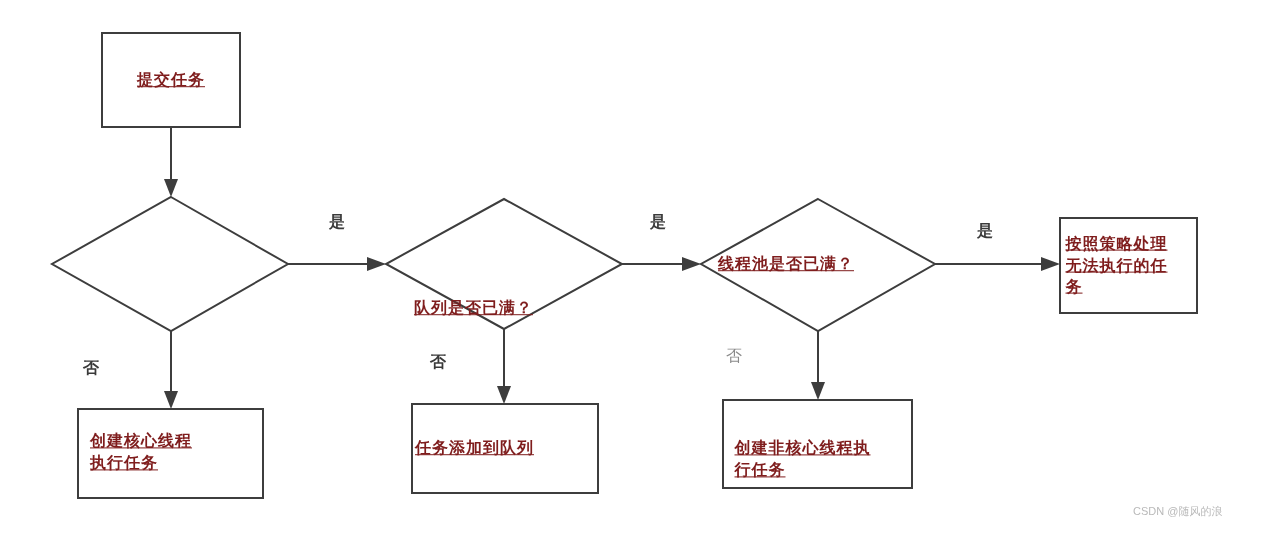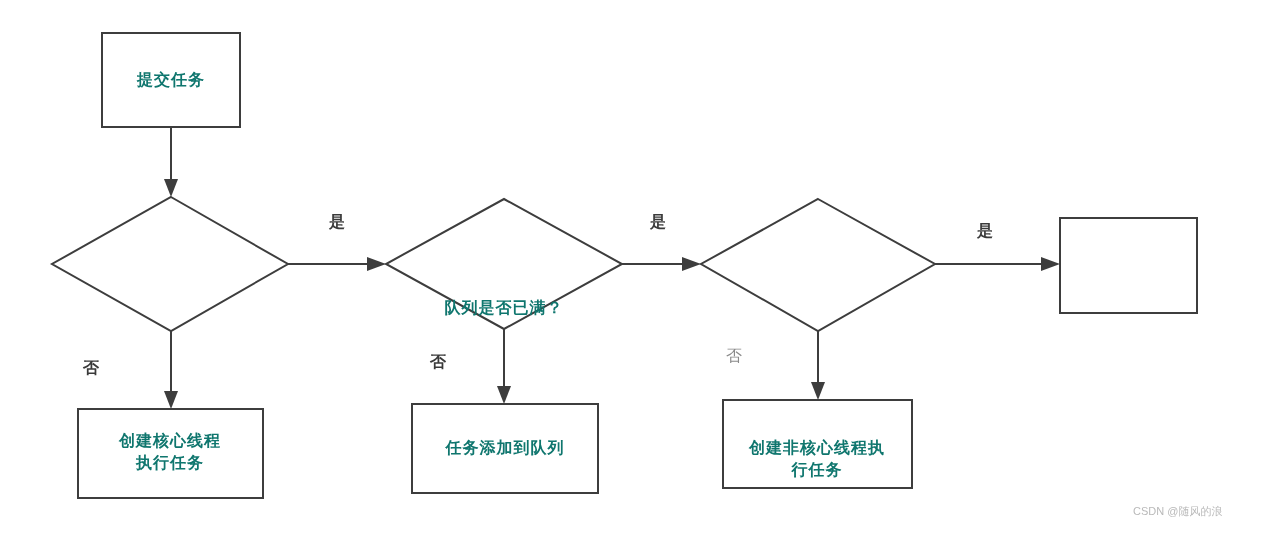--- a/index.html
+++ b/index.html
@@ -29,27 +29,27 @@
     stroke: #3d3d3d;
     stroke-width: 2;
   }
   .head {
     fill: #3d3d3d;
     stroke: none;
   }
   .node-label {
     position: absolute;
     transform: translate(-50%, -50%);
-    color: #0f766e;
+    color: #7f1d1d;
     font-size: 16px;
     font-weight: bold;
     letter-spacing: 1px;
     line-height: 1.35;
-    text-align: center;
     white-space: pre-line;
+    text-decoration: underline;
   }
   .edge-label {
     position: absolute;
     transform: translate(-50%, -50%);
     color: #3a3a3a;
     font-size: 16px;
     font-weight: bold;
     text-align: center;
   }
   .edge-label.muted {
@@ -101,21 +101,25 @@
 
     <line class="edge" x1="818" y1="331" x2="818" y2="384"></line>
     <polygon class="head" points="818,400 811,382 825,382"></polygon>
   </svg>
 
   <div class="node-label" style="left:171px; top:80px;">提交任务</div>
 
 
   <div class="node-label" style="left:504px; top:264px; width:180px;margin-top:44px;">队列是否已满？</div>
 
+  <div class="node-label" style="left:818px; top:264px; width:200px;">线程池是否已满？</div>
 
+  <div class="node-label" style="left:1128px; top:265px; width:125px;">按照策略处理
+无法执行的任
+务</div>
 
   <div class="node-label" style="left:505px; top:448px; width:180px;">任务添加到队列</div>
 
   <div class="node-label" style="left:170px; top:452px; width:160px;">创建核心线程
 执行任务</div>
 
   <div class="node-label" style="left:817px; top:459px; width:165px;">创建非核心线程执
 行任务</div>
 
   <div class="edge-label" style="left:337px; top:222px;">是</div>

